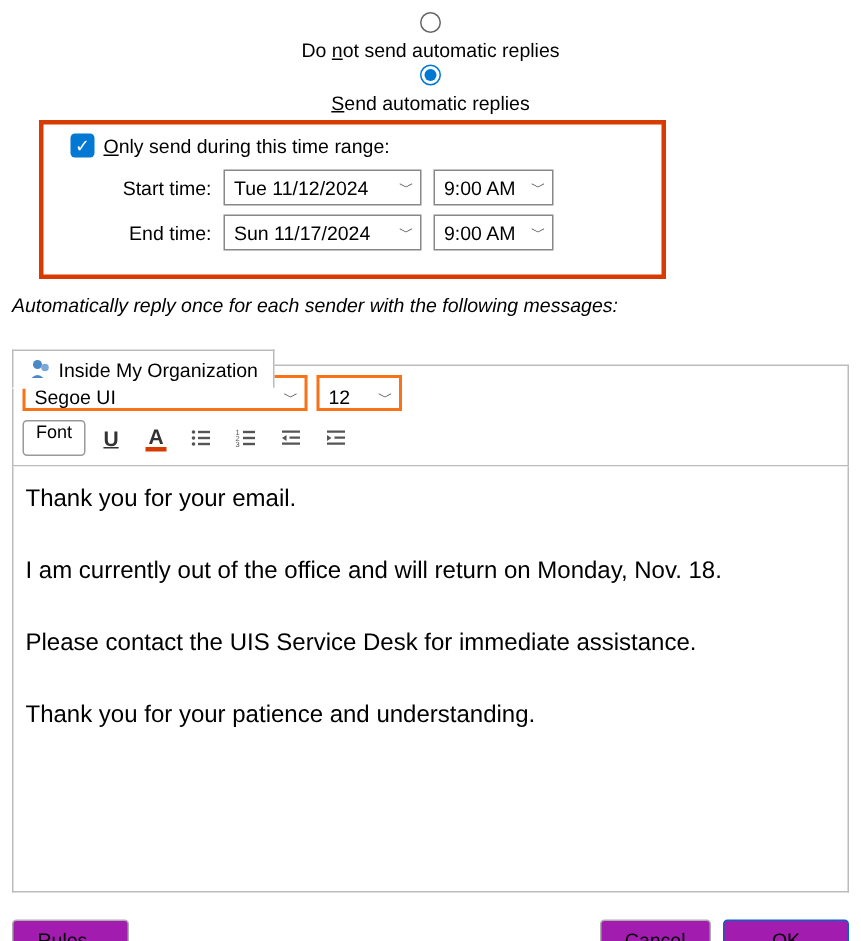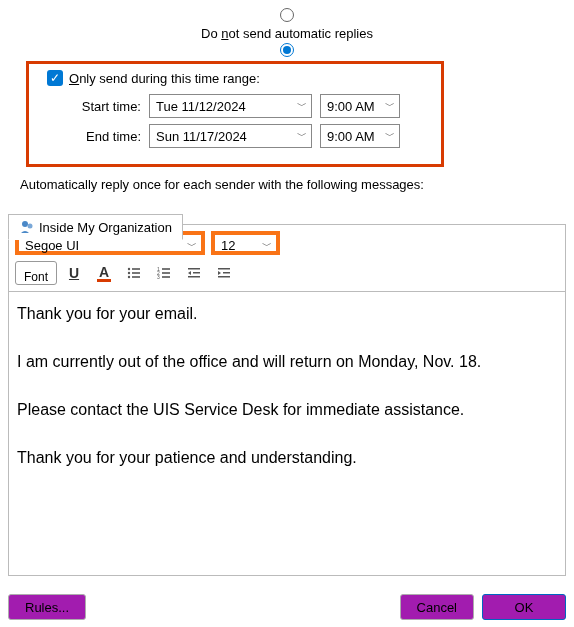--- a/index.html
+++ b/index.html
@@ -83,29 +83,30 @@
     }
     .dropdown {
       border: 1px solid #888;
       background: #fff;
       height: 24px;
       display: inline-flex;
       align-items: center;
       padding: 0 4px 0 6px;
       justify-content: space-between;
     }
-    .dropdown.date { width: 163px; }
+    .dropdown.date { width: 132px; }
     .dropdown.time { width: 80px; }
     .chev {
       font-size: 10px;
       color: #555;
       padding-left: 4px;
     }
     .section-text {
-      margin: 8px 0 6px 12px;
+      margin: 8px 0 6px 0;
+      font-style: italic;
     }
     .tabs {
       display: flex;
       border-bottom: 1px solid #bbb;
     }
     .tab {
       display: flex;
       align-items: center;
       gap: 4px;
       padding: 4px 10px;
@@ -133,43 +134,43 @@
       flex-direction: column;
       gap: 6px;
       background: #fff;
     }
     .tb-row1 {
       display: flex;
       gap: 6px;
       align-items: center;
     }
     .font-select {
-      border: 4px solid #f97316;
+      border: 2px solid #f97316;
       height: 24px;
       display: inline-flex;
       align-items: center;
       justify-content: space-between;
       padding: 5px 4px 0 6px;
       background: #fff;
     }
     .font-name { width: 190px; }
-    .font-size { width: 69px; }
+    .font-size { width: 57px; }
     .tb-row2 {
       display: flex;
       gap: 4px;
       align-items: center;
     }
     .btn-small {
       border: 1px solid #999;
       border-radius: 3px;
       background: #fff;
       height: 24px;
       padding: 0 8px;
       display: inline-flex;
-      align-items: flex-end;
+      align-items: flex-start;
       font-size: 12px;
     }
     .fmt-btn {
       width: 26px;
       height: 22px;
       display: inline-flex;
       align-items: center;
       justify-content: center;
       font-size: 14px;
       color: #333;
@@ -222,20 +223,23 @@
 <body>
 
 <div class="radio-row">
   <span class="radio"></span>
   <span class="radio-label">
     <span>Do </span><span class="underline-o">n</span><span>ot send automatic replies</span>
   </span>
 </div>
 <div class="radio-row">
   <span class="radio checked"></span>
+  <span class="radio-label">
+    <span class="underline-o">S</span><span>end automatic replies</span>
+  </span>
 </div>
 
 <div class="highlight-box">
   <div class="check-row">
     <span class="checkbox">✓</span>
     <span>
       <span class="underline-o">O</span><span>nly send during this time range:</span>
     </span>
   </div>
   <div class="time-row">

